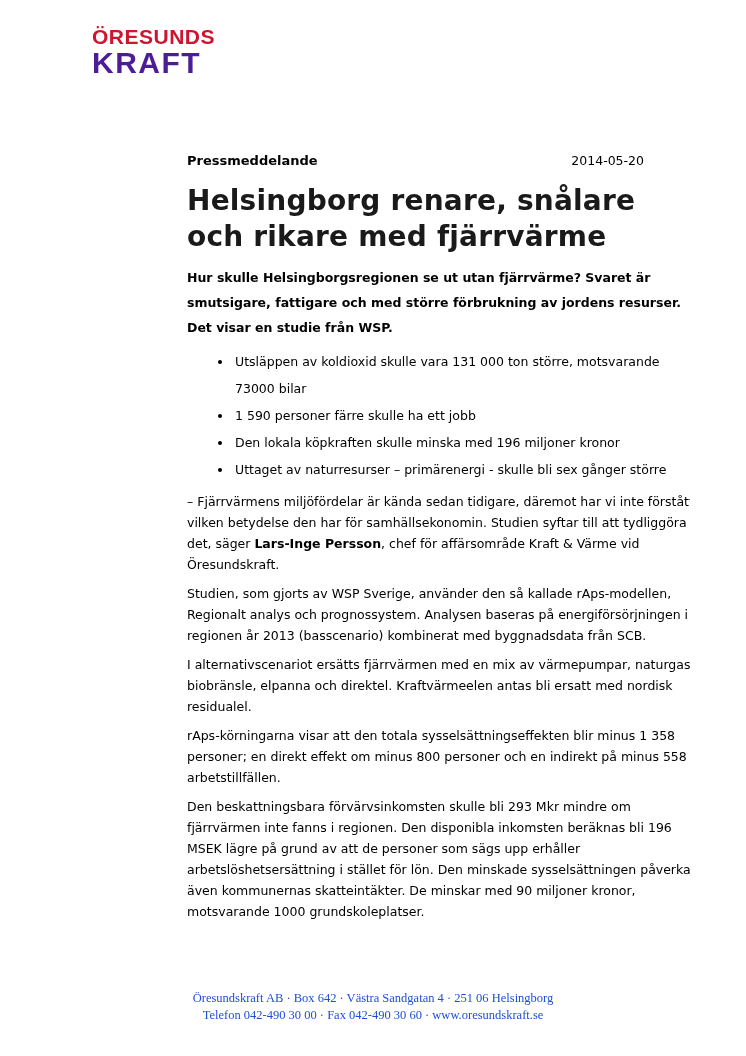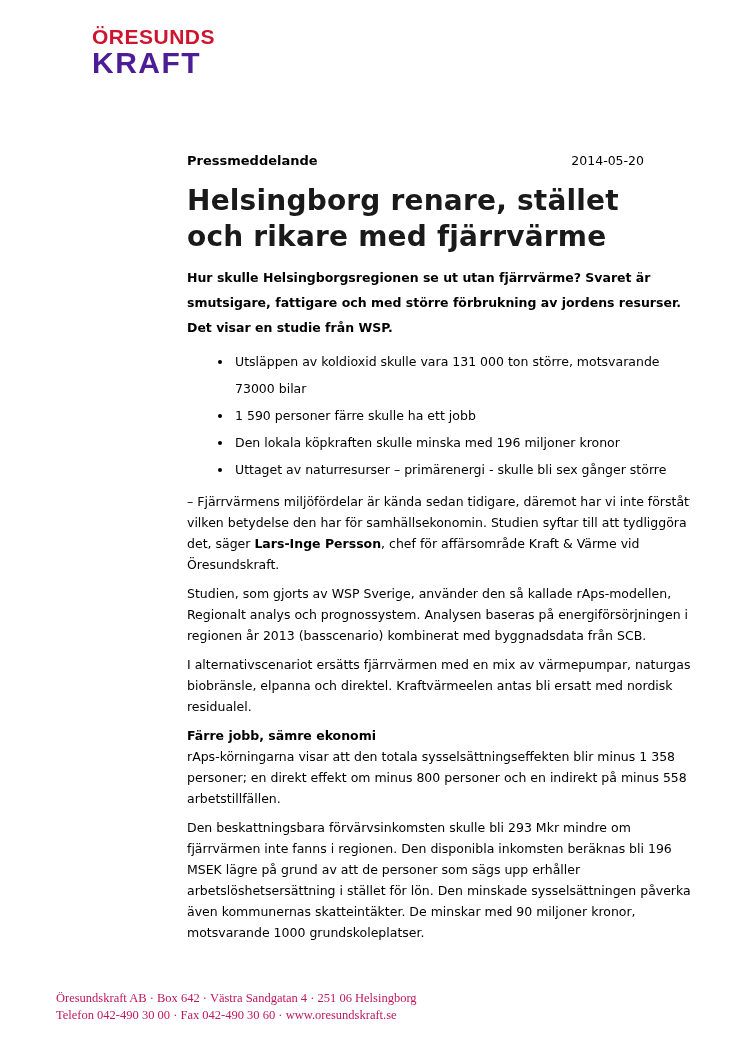--- a/index.html
+++ b/index.html
@@ -75,65 +75,64 @@
     padding-left: 2px;
   }
   .bold-inline { font-weight: bold; }
   .section-heading { font-weight: bold; }
   
   .footer {
     position: absolute;
     left: 0;
     right: 0;
     top: 990px;
-    text-align: left;
+    text-align: center;
     font-family: "Liberation Serif", serif;
     font-size: 12.5px;
     line-height: 17px;
-    color: #be185d;
+    color: #1d4ed8;
   }
 </style>
 </head>
 <body>
 
 <div class="page">
 
   <div class="logo">
     <span class="line1" style="color: rgb(207, 20, 48);">ÖRESUNDS</span>
     <span class="line2" style="color: #4c1d95;">KRAFT</span>
   </div>
 
   <div class="content">
 
     <div class="header-row">
       <span class="header-label">Pressmeddelande</span>
       <span class="header-date">2014-05-20</span>
     </div>
 
-    <h1 class="title" style="margin:12px 0 0 0;">Helsingborg renare, stället
+    <h1 class="title" style="margin:12px 0 0 0;">Helsingborg renare, snålare
 och rikare med fjärrvärme</h1>
 
     <p class="lead" style="margin-bottom:0;">Hur skulle Helsingborgsregionen se ut utan fjärrvärme? Svaret är smutsigare, fattigare och med större förbrukning av jordens resurser. Det visar en studie från WSP.</p>
 
 
     <ul class="bullets">
       <li>Utsläppen av koldioxid skulle vara 131 000 ton större, motsvarande 73000 bilar</li>
       <li>1 590 personer färre skulle ha ett jobb</li>
       <li>Den lokala köpkraften skulle minska med 196 miljoner kronor</li>
       <li>Uttaget av naturresurser – primärenergi - skulle bli sex gånger större</li>
     </ul>
 
     <p class="para-tight" style="margin-bottom:0;"><span>– Fjärrvärmens miljöfördelar är kända sedan tidigare, däremot har vi inte förstått vilken betydelse den har för samhällsekonomin. Studien syftar till att tydliggöra det, säger </span><span class="bold-inline">Lars-Inge Persson</span><span>, chef för affärsområde Kraft &amp; Värme vid Öresundskraft.</span></p>
 
     <p class="para-tight" style="margin-bottom:0;">Studien, som gjorts av WSP Sverige, använder den så kallade rAps-modellen, Regionalt analys och prognossystem. Analysen baseras på energiförsörjningen i regionen år 2013 (basscenario) kombinerat med byggnadsdata från SCB.</p>
 
     <p class="para-tight" style="margin-bottom:0;">I alternativscenariot ersätts fjärrvärmen med en mix av värmepumpar, naturgas, biobränsle, elpanna och direktel. Kraftvärmeelen antas bli ersatt med nordisk residualel.</p>
 
     <div class="para-tight">
-      <div class="section-heading">Färre jobb, sämre ekonomi</div>
       <div>rAps-körningarna visar att den totala sysselsättningseffekten blir minus 1 358 personer; en direkt effekt om minus 800 personer och en indirekt på minus 558 arbetstillfällen.</div>
     </div>
 
     <p class="para-tight" style="margin-bottom:0;">Den beskattningsbara förvärvsinkomsten skulle bli 293 Mkr mindre om fjärrvärmen inte fanns i regionen. Den disponibla inkomsten beräknas bli 196 MSEK lägre på grund av att de personer som sägs upp erhåller arbetslöshetsersättning i stället för lön. Den minskade sysselsättningen påverkar även kommunernas skatteintäkter. De minskar med 90 miljoner kronor, motsvarande 1000 grundskoleplatser.</p>
 
   </div>
 
   <div class="footer">
     <div>Öresundskraft AB · Box 642 · Västra Sandgatan 4 · 251 06 Helsingborg</div>
     <div>Telefon 042-490 30 00 · Fax 042-490 30 60 · www.oresundskraft.se</div>

